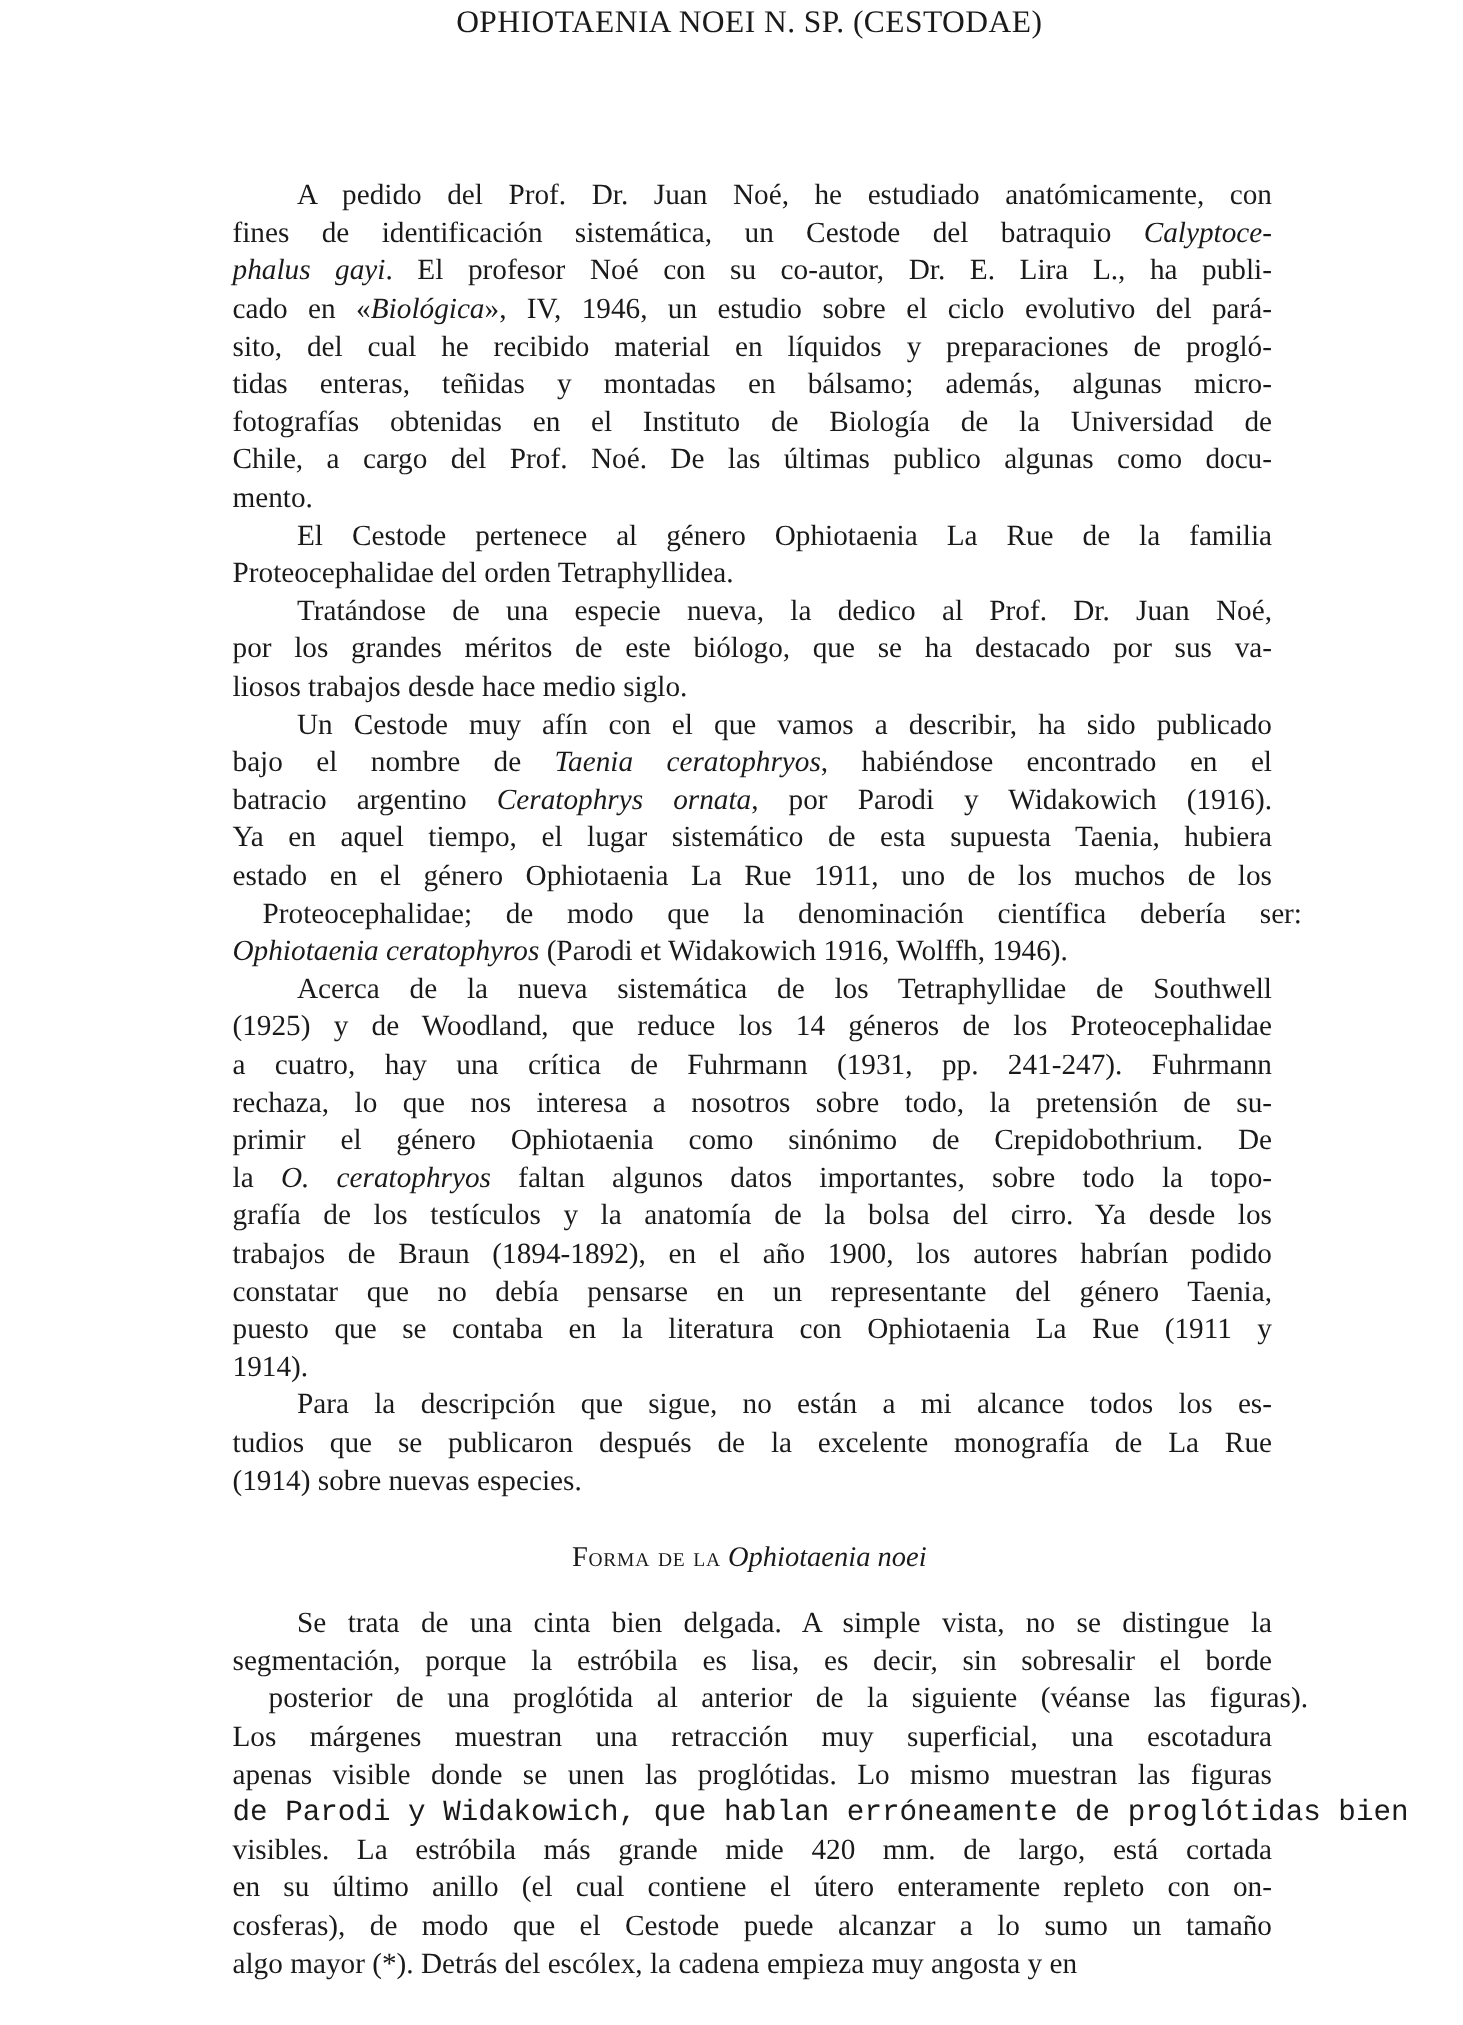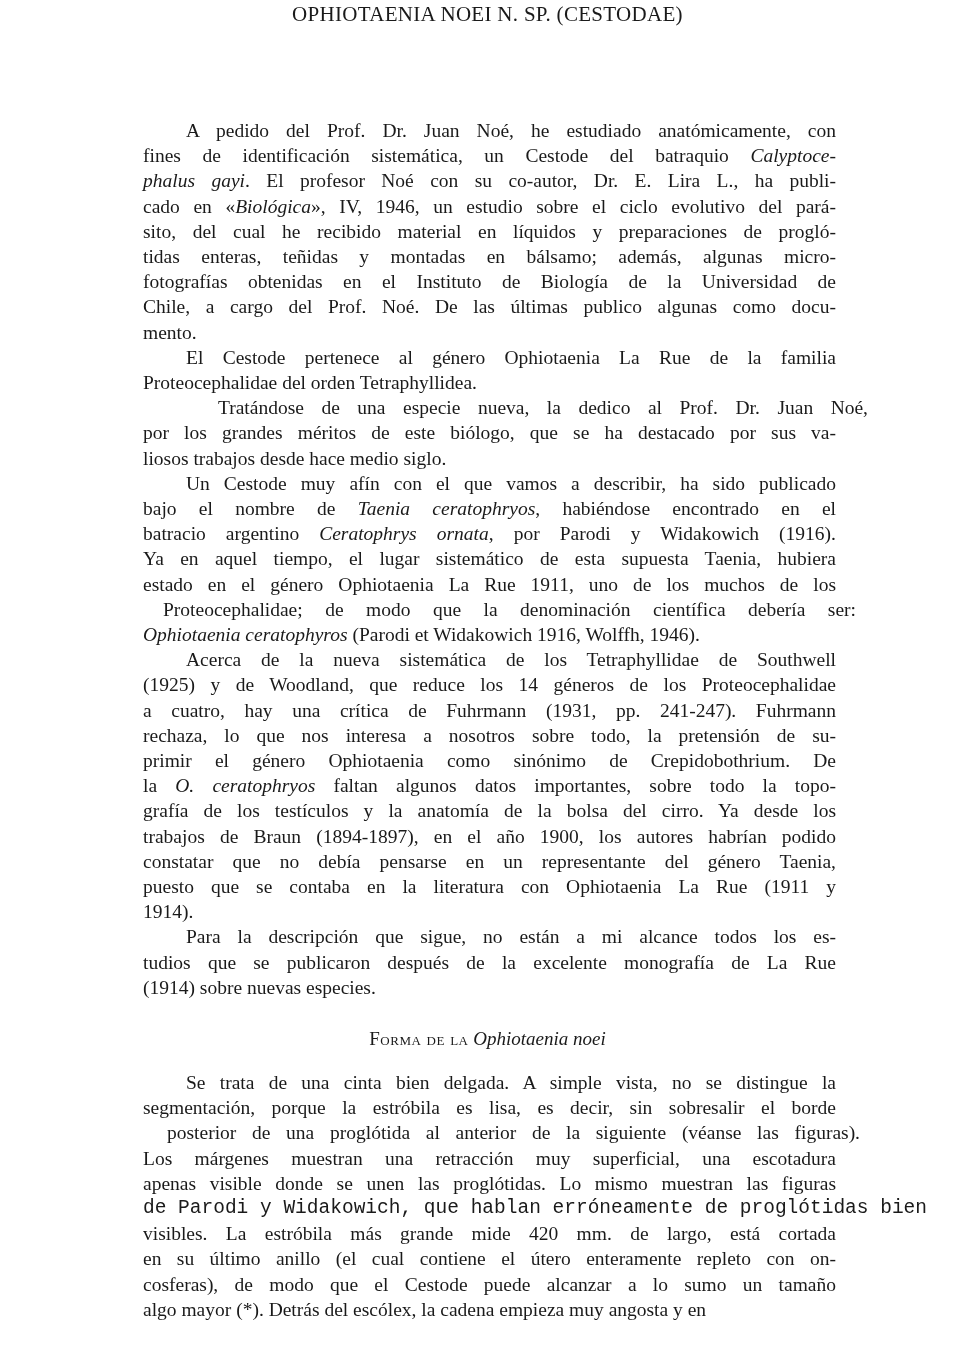--- a/index.html
+++ b/index.html
@@ -1,18 +1,18 @@
 <!DOCTYPE html>
 <html><head>
 <meta charset="utf-8">
 <style>
   html, body { margin: 0; padding: 0; background: #ffffff; }
   body { width: 975px; height: 1350px; position: relative; overflow: hidden;
          font-family: "Liberation Serif", "DejaVu Serif", serif; color: #1a1a1a; }
-  .page { position: absolute; left: 0; top: 0; width: 823px; height: 1350px; }
+  .page { position: absolute; left: 12px; top: 0; width: 823px; height: 1350px; }
   .title { position: absolute; top: 2px; left: 0; width: 975px; text-align: center;
            font-size: 21px; letter-spacing: 0.3px; }
   .author { position: absolute; top: 62px; left: 0; width: 975px; text-align: center;
             font-size: 19px; font-variant: small-caps; letter-spacing: 0.5px; }
   .line { position: absolute; left: 143px; width: 693px; font-size: 19.5px; line-height: 25px;
           white-space: nowrap; text-align: justify; text-align-last: justify; }
   .line.last { text-align-last: left; }
   .line.indent { left: 186px; width: 650px; }
   .section-title { position: absolute; top: 1028px; left: 0; width: 975px; text-align: center;
                    font-size: 19px; }
@@ -30,38 +30,38 @@
       <div class="line" style="top: 143.2px;">fines de identificación sistemática, un Cestode del batraquio <i>Calyptoce-</i></div>
       <div class="line" style="top: 168.4px;"><i>phalus gayi</i>. El profesor Noé con su co-autor, Dr. E. Lira L., ha publi-</div>
       <div class="line" style="top: 193.6px;">cado en «<i>Biológica</i>», IV, 1946, un estudio sobre el ciclo evolutivo del pará-</div>
       <div class="line" style="top: 218.8px;">sito, del cual he recibido material en líquidos y preparaciones de progló-</div>
       <div class="line" style="top: 244px;">tidas enteras, teñidas y montadas en bálsamo; además, algunas micro-</div>
       <div class="line" style="top: 269.2px;">fotografías obtenidas en el Instituto de Biología de la Universidad de</div>
       <div class="line" style="top: 294.4px;">Chile, a cargo del Prof. Noé. De las últimas publico algunas como docu-</div>
       <div class="line last" style="top: 319.6px;">mento.</div>
       <div class="line indent" style="top: 344.8px;">El Cestode pertenece al género Ophiotaenia La Rue de la familia</div>
       <div class="line last" style="top: 370px;">Proteocephalidae del orden Tetraphyllidea.</div>
-      <div class="line indent" style="top: 395.2px; margin-left: 32px;">Tratándose de una especie nueva, la dedico al Prof. Dr. Juan Noé,</div>
+      <div class="line indent" style="top: 395.2px;">Tratándose de una especie nueva, la dedico al Prof. Dr. Juan Noé,</div>
       <div class="line" style="top: 420.4px;">por los grandes méritos de este biólogo, que se ha destacado por sus va-</div>
       <div class="line last" style="top: 445.6px;">liosos trabajos desde hace medio siglo.</div>
       <div class="line indent" style="top: 470.8px;">Un Cestode muy afín con el que vamos a describir, ha sido publicado</div>
       <div class="line" style="top: 496px;">bajo el nombre de <i>Taenia ceratophryos</i>, habiéndose encontrado en el</div>
       <div class="line" style="top: 521.2px;">batracio argentino <i>Ceratophrys ornata</i>, por Parodi y Widakowich (1916).</div>
       <div class="line" style="top: 546.4px;">Ya en aquel tiempo, el lugar sistemático de esta supuesta Taenia, hubiera</div>
       <div class="line" style="top: 571.6px;">estado en el género Ophiotaenia La Rue 1911, uno de los muchos de los</div>
       <div class="line" style="top: 596.8px; margin-left: 20px;">Proteocephalidae; de modo que la denominación científica debería ser:</div>
       <div class="line last" style="top: 622px;"><i>Ophiotaenia ceratophyros</i> (Parodi et Widakowich 1916, Wolffh, 1946).</div>
       <div class="line indent" style="top: 647.2px;">Acerca de la nueva sistemática de los Tetraphyllidae de Southwell</div>
       <div class="line" style="top: 672.4px;">(1925) y de Woodland, que reduce los 14 géneros de los Proteocephalidae</div>
       <div class="line" style="top: 697.6px; font-family: Liberation Serif, serif;">a cuatro, hay una crítica de Fuhrmann (1931, pp. 241-247). Fuhrmann</div>
       <div class="line" style="top: 722.8px;">rechaza, lo que nos interesa a nosotros sobre todo, la pretensión de su-</div>
       <div class="line" style="top: 748px;">primir el género Ophiotaenia como sinónimo de Crepidobothrium. De</div>
       <div class="line" style="top: 773.2px;">la <i>O. ceratophryos</i> faltan algunos datos importantes, sobre todo la topo-</div>
       <div class="line" style="top: 798.4px;">grafía de los testículos y la anatomía de la bolsa del cirro. Ya desde los</div>
-      <div class="line" style="top: 823.6px;">trabajos de Braun (1894-1897), en el año 1900, los autores habrían podido</div>
+      <div class="line" style="top: 823.6px;">trabajos de Braun (1894-1892), en el año 1900, los autores habrían podido</div>
       <div class="line" style="top: 848.8px;">constatar que no debía pensarse en un representante del género Taenia,</div>
       <div class="line" style="top: 874px;">puesto que se contaba en la literatura con Ophiotaenia La Rue (1911 y</div>
       <div class="line last" style="top: 899.2px;">1914).</div>
       <div class="line indent" style="top: 924.4px;">Para la descripción que sigue, no están a mi alcance todos los es-</div>
       <div class="line" style="top: 949.6px;">tudios que se publicaron después de la excelente monografía de La Rue</div>
       <div class="line last" style="top: 974.8px;">(1914) sobre nuevas especies.</div>
     </div>
 
   <div class="section-title">
     <span class="sc">Forma de la</span>

